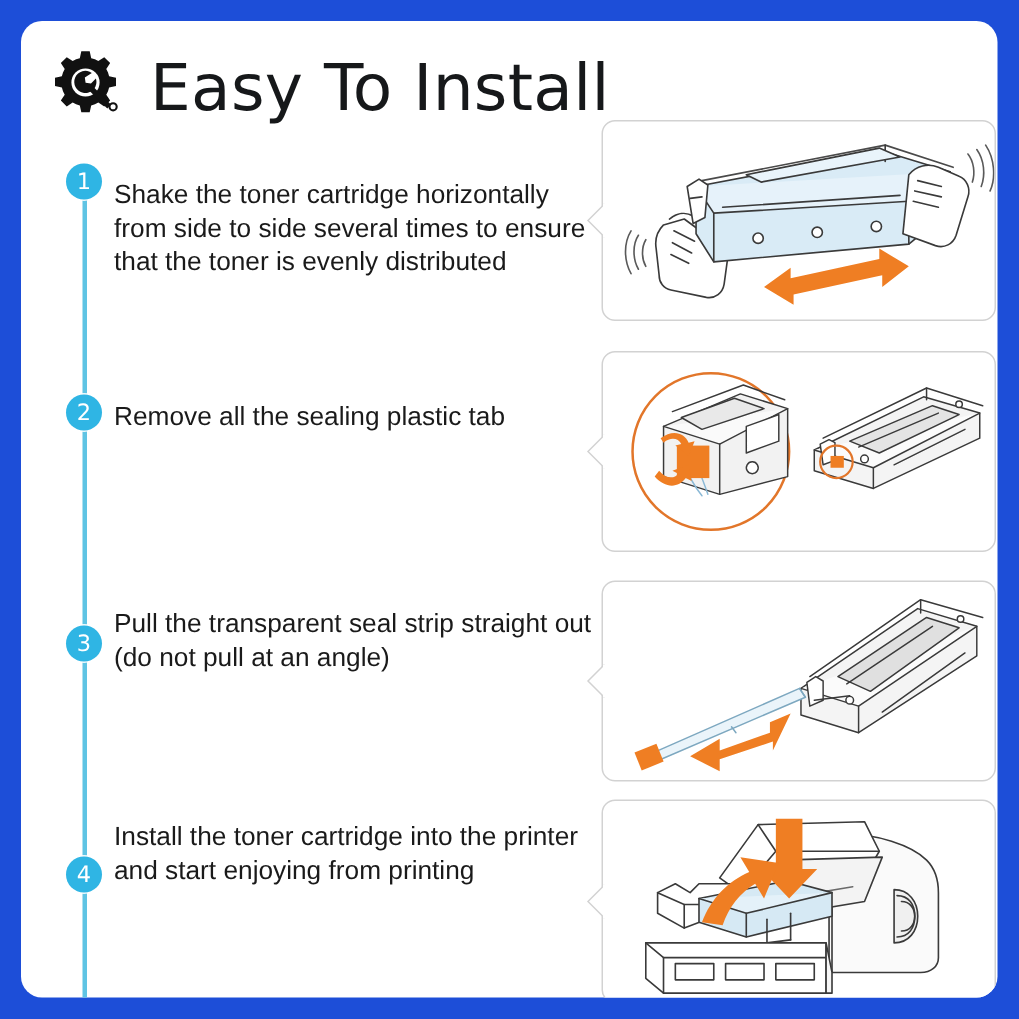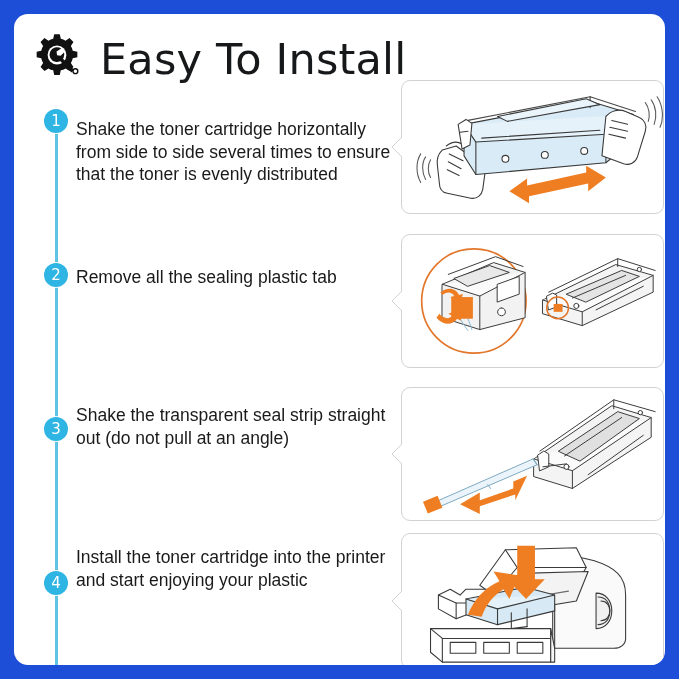--- a/index.html
+++ b/index.html
@@ -158,26 +158,26 @@
         <div class="step-text" style="top:92px;margin-top:12px;">Shake the toner cartridge horizontally from side to side several times to ensure that the toner is evenly distributed</div>
       </div>
 
       <div class="step" style="top:0;">
         <div class="step-num" style="top:249px;">2</div>
         <div class="step-text" style="top:252px;">Remove all the sealing plastic tab</div>
       </div>
 
       <div class="step" style="top:0;">
         <div class="step-num" style="top:403px;">3</div>
-        <div class="step-text" style="top:390px;">Shake the transparent seal strip straight out (do not pull at an angle)</div>
+        <div class="step-text" style="top:390px;">Pull the transparent seal strip straight out (do not pull at an angle)</div>
       </div>
 
       <div class="step" style="top:0;">
         <div class="step-num" style="top:557px;">4</div>
-        <div class="step-text" style="top:532px;">Install the toner cartridge into the printer and start enjoying your plastic</div>
+        <div class="step-text" style="top:532px;">Install the toner cartridge into the printer and start enjoying from printing</div>
       </div>
     </div>
 
     <div class="panel" style="top:66px; height:134px;">
       <svg class="art" viewBox="0 0 263 134">
         <g fill="none" stroke="#3a3a3a" stroke-width="1.1" stroke-linejoin="round" stroke-linecap="round">
 
           <path d="M40 70 c-4 4 -6 10 -5 16 l2 18 c0 5 3 9 8 10 l24 5 c6 1 11 -3 12 -9 l3 -22 -30 -22 z" fill="#ffffff"></path>
           <path d="M44 66 c5 -4 11 -5 16 -2 l18 10"></path>
           <path d="M47 74 l14 7"></path>

